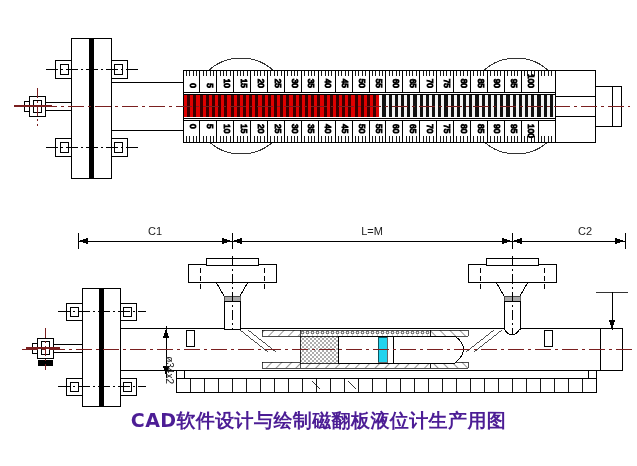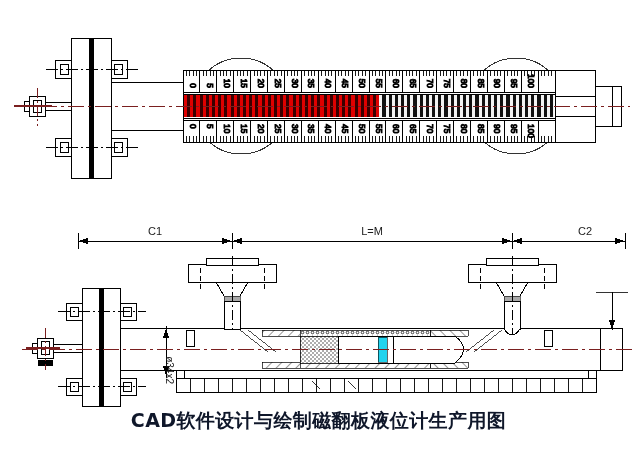--- a/index.html
+++ b/index.html
@@ -1,21 +1,21 @@
 <!DOCTYPE html>
 <html><head>
 <meta charset="utf-8">
 <style>
   html,body{margin:0;padding:0;background:#ffffff;}
   body{width:637px;height:466px;position:relative;overflow:hidden;
        font-family:"Liberation Sans",sans-serif;}
   .stage{position:absolute;left:0;top:0;width:637px;height:393px;}
   svg{position:absolute;left:0;top:0;}
   .cap{position:absolute;left:0;top:408px;width:637px;text-align:center;
-       font-size:19px;font-weight:bold;color:#0f172a;letter-spacing:0.4px;
+       font-size:19px;font-weight:bold;color:#4c1d95;letter-spacing:0.4px;
        font-family:"DejaVu Sans","Liberation Sans",sans-serif;}
   .tick-num{font-family:"Liberation Sans",sans-serif;font-size:8.4px;fill:#000;}
   .dimlbl{font-family:"Liberation Sans",sans-serif;font-size:11px;fill:#1a1a1a;}
   .dialbl{font-family:"Liberation Sans",sans-serif;font-size:10px;fill:#1a1a1a;}
 </style>
 </head>
 <body>
 
 <div class="stage">
 

